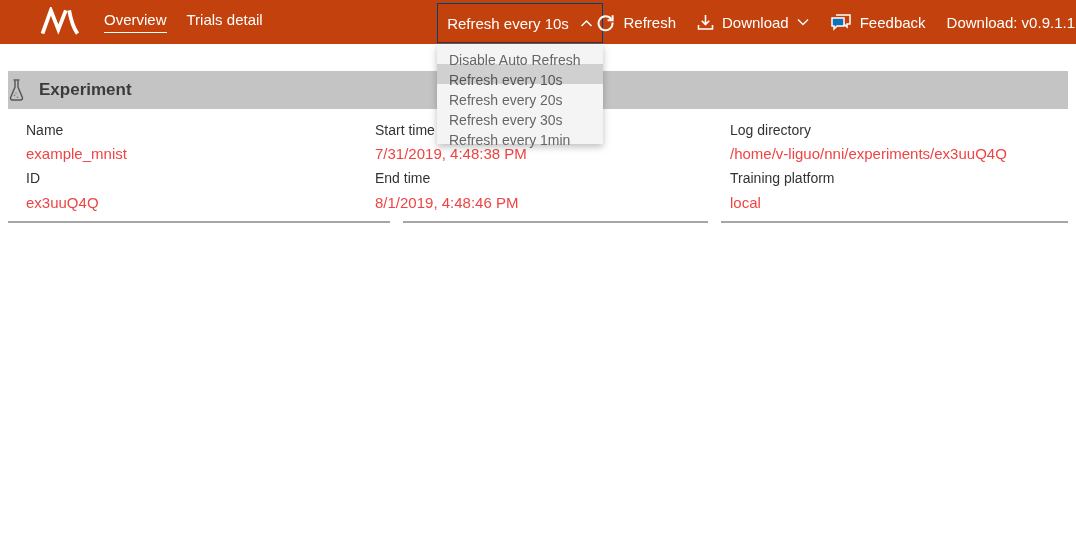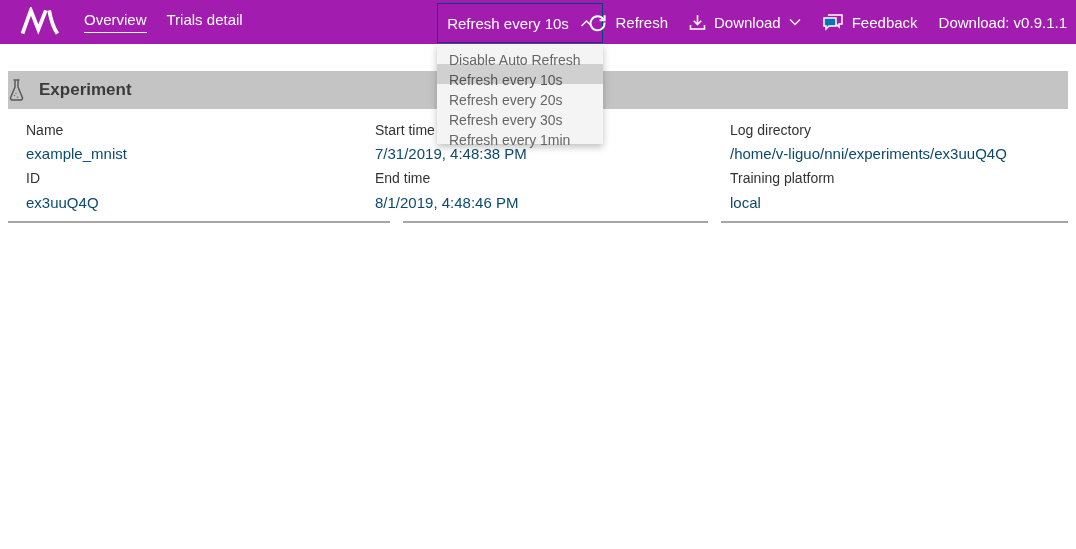--- a/index.html
+++ b/index.html
@@ -8,24 +8,24 @@
     font-family: "Liberation Sans", sans-serif;
     background: #ffffff;
     overflow: hidden;
   }
   body { position: relative; }
 
   
   .header {
     position: relative;
     height: 44px;
-    background: #a21caf;
+    background: #c2410c;
     display: flex;
     align-items: center;
-    padding-left: 20px;
+    padding-left: 40px;
     color: #fff;
   }
   .logo { width: 40px; height: 30px; margin-right: 24px; flex: 0 0 auto; }
   .nav-tabs { display: flex; align-items: center; gap: 20px; }
   .nav-tab {
     font-size: 15px; color: #fff; cursor: pointer;
     padding-bottom: 4px; border-bottom: 1.5px solid transparent;
   }
   .nav-tab.active { border-bottom-color: #ffffff; }
 
@@ -35,21 +35,21 @@
     width: 166px; height: 40px;
     background: transparent;
     border: 1.5px solid #004578;
     color: #fff; font-size: 15px;
     font-family: "Liberation Sans", sans-serif;
     display: flex; align-items: center; justify-content: center; gap: 11px;
     cursor: pointer;
   }
   .header-actions {
     position: absolute;
-    right: 9px; top: 0; height: 44px;
+    right: 1px; top: 0; height: 44px;
     display: flex; align-items: center; gap: 21px;
     font-size: 15px;
   }
   .header-action { display: flex; align-items: center; gap: 8px; cursor: pointer; white-space: nowrap; }
   .version { cursor: default; }
   .hicon { display: block; }
 
   
   .dropdown {
     position: absolute;
@@ -75,21 +75,21 @@
     background: #c4c4c4;
     display: flex; align-items: center;
     gap: 14px;
     color: #3b3b3b;
   }
   .panel-title { font-size: 17px; font-weight: bold; }
   .panel-body { position: relative; height: 115px; background: #fff; }
 
   .fieldline { position: absolute; white-space: nowrap; }
   .field-label { font-size: 14px; color: #333; }
-  .field-value { font-size: 15px; color: #0c4a6e; }
+  .field-value { font-size: 15px; color: #ef4444; }
 
   .col1 { left: 18px; }
   .col2 { left: 367px; }
   .col3 { left: 722px; }
   .row-l1 { top: 13px; }
   .row-v1 { top: 36px; }
   .row-l2 { top: 61px; }
   .row-v2 { top: 85px; }
 
   .col-line { position: absolute; top: 112px; height: 2px; background: #a6a6a6; }

